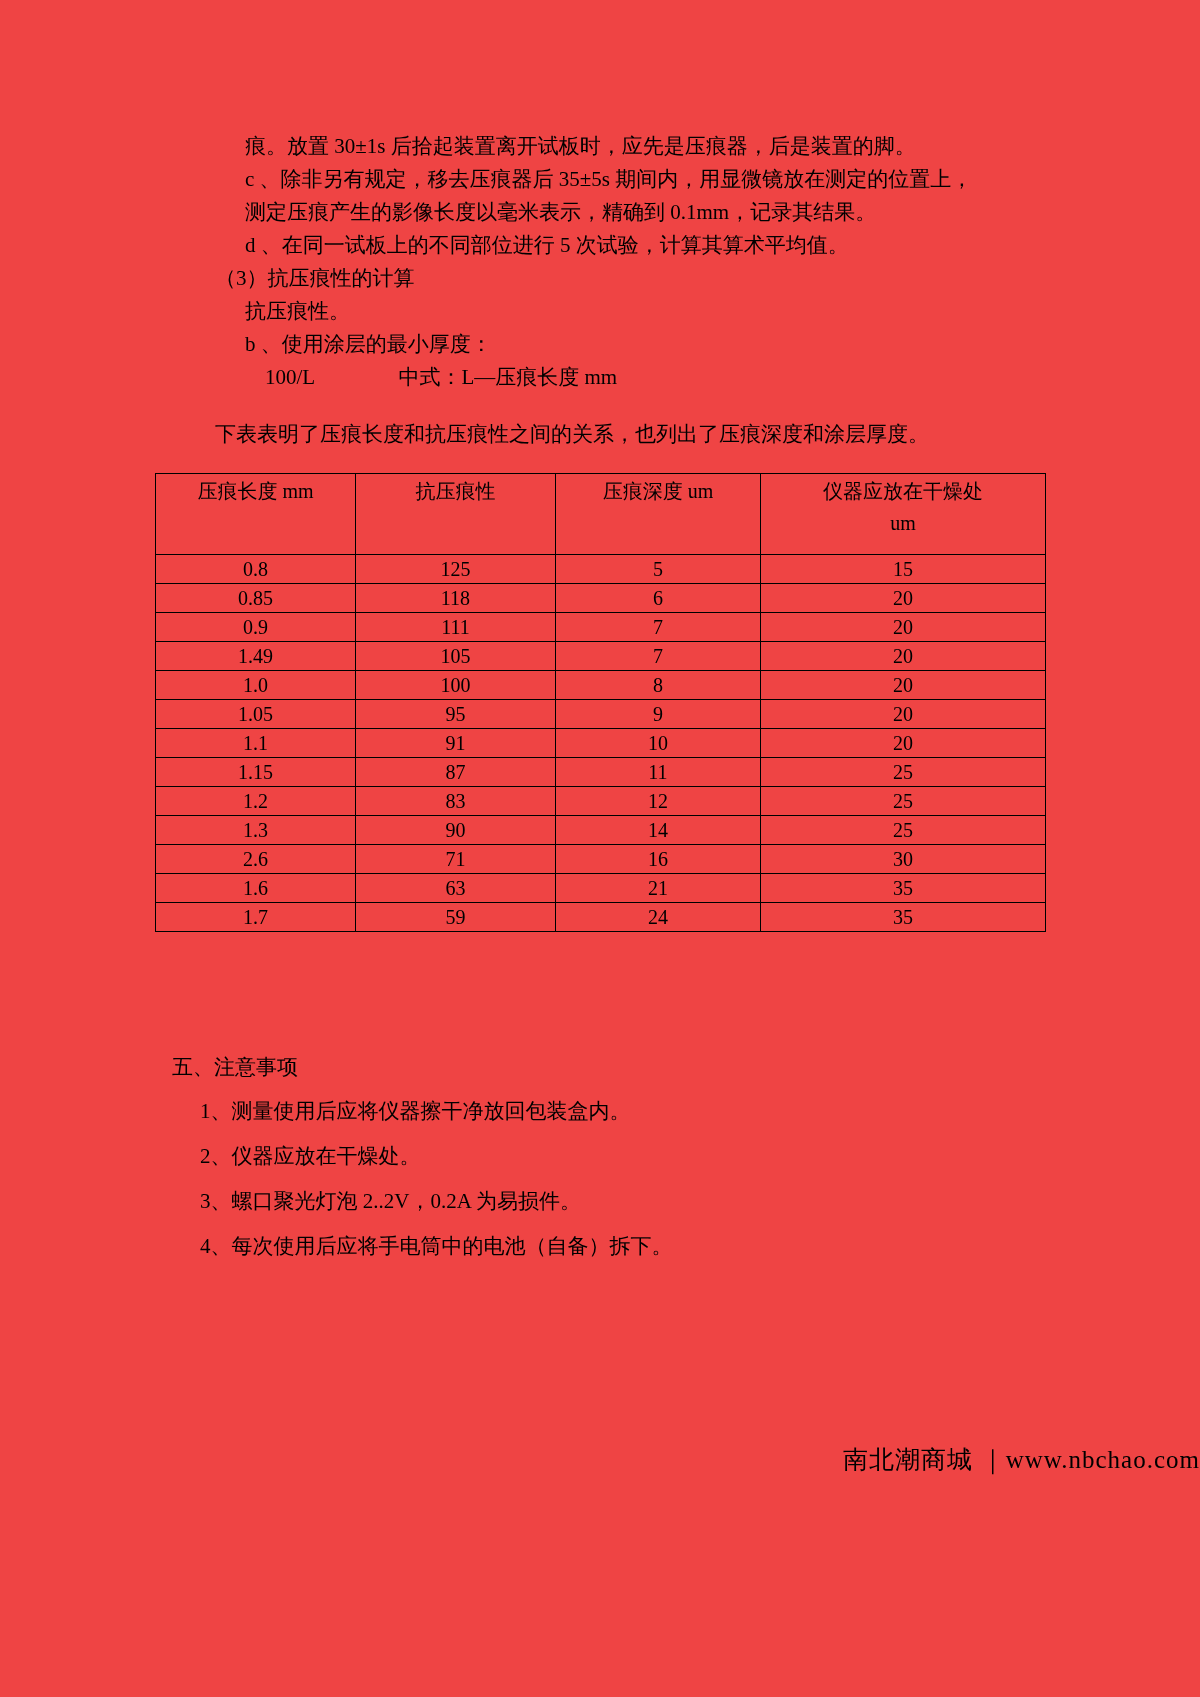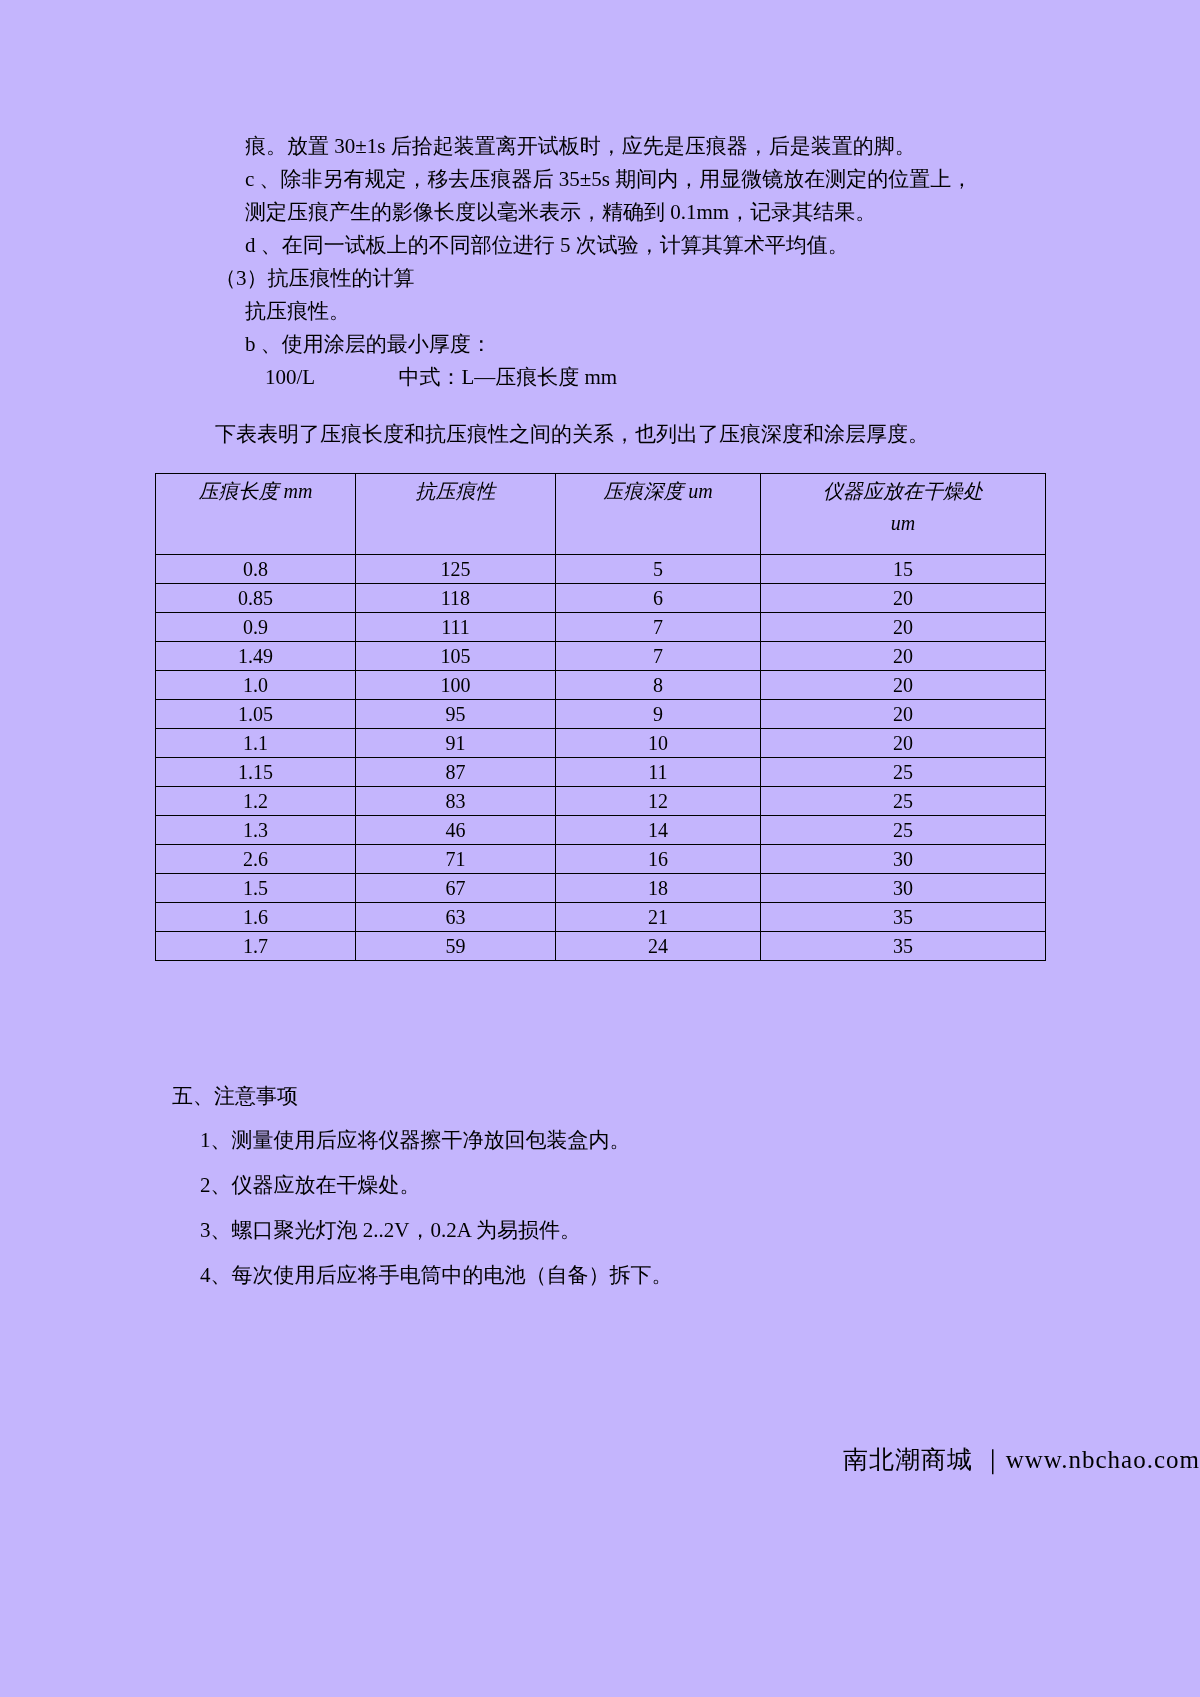--- a/index.html
+++ b/index.html
@@ -1,21 +1,21 @@
 <!DOCTYPE html>
 <html><head>
 <meta charset="utf-8">
 <style>
   html, body { margin: 0; padding: 0; background: #e8e8e8; }
   .page {
     position: relative;
     width: 1200px;
     height: 1697px;
     margin: 0 auto;
-    background: #c4b5fd;
+    background: #ef4444;
     font-family: "Liberation Serif", "DejaVu Serif", serif;
     color: #000000;
     overflow: hidden;
   }
   .content {
     padding-top: 130px;
   }
   .line {
     margin: 0;
     font-size: 21px;
@@ -43,21 +43,20 @@
   table.data-table th, table.data-table td {
     border: 1px solid #000;
     text-align: center;
     font-weight: normal;
   }
   table.data-table th {
     height: 78px;
     vertical-align: top;
     white-space: pre-line;
     line-height: 32px;
-    font-style: italic;
   }
   table.data-table td {
     height: 28px;
     padding: 0;
     vertical-align: middle;
   }
   .notes {
     margin-top: 118px;
     margin-left: 172px;
   }
@@ -167,34 +166,28 @@
             <td>25</td>
           </tr>
           <tr>
             <td>1.2</td>
             <td>83</td>
             <td>12</td>
             <td>25</td>
           </tr>
           <tr>
             <td>1.3</td>
-            <td>46</td>
+            <td>90</td>
             <td>14</td>
             <td>25</td>
           </tr>
           <tr>
             <td>2.6</td>
             <td>71</td>
             <td>16</td>
-            <td>30</td>
-          </tr>
-          <tr>
-            <td>1.5</td>
-            <td>67</td>
-            <td>18</td>
             <td>30</td>
           </tr>
           <tr>
             <td>1.6</td>
             <td>63</td>
             <td>21</td>
             <td>35</td>
           </tr>
           <tr>
             <td>1.7</td>

